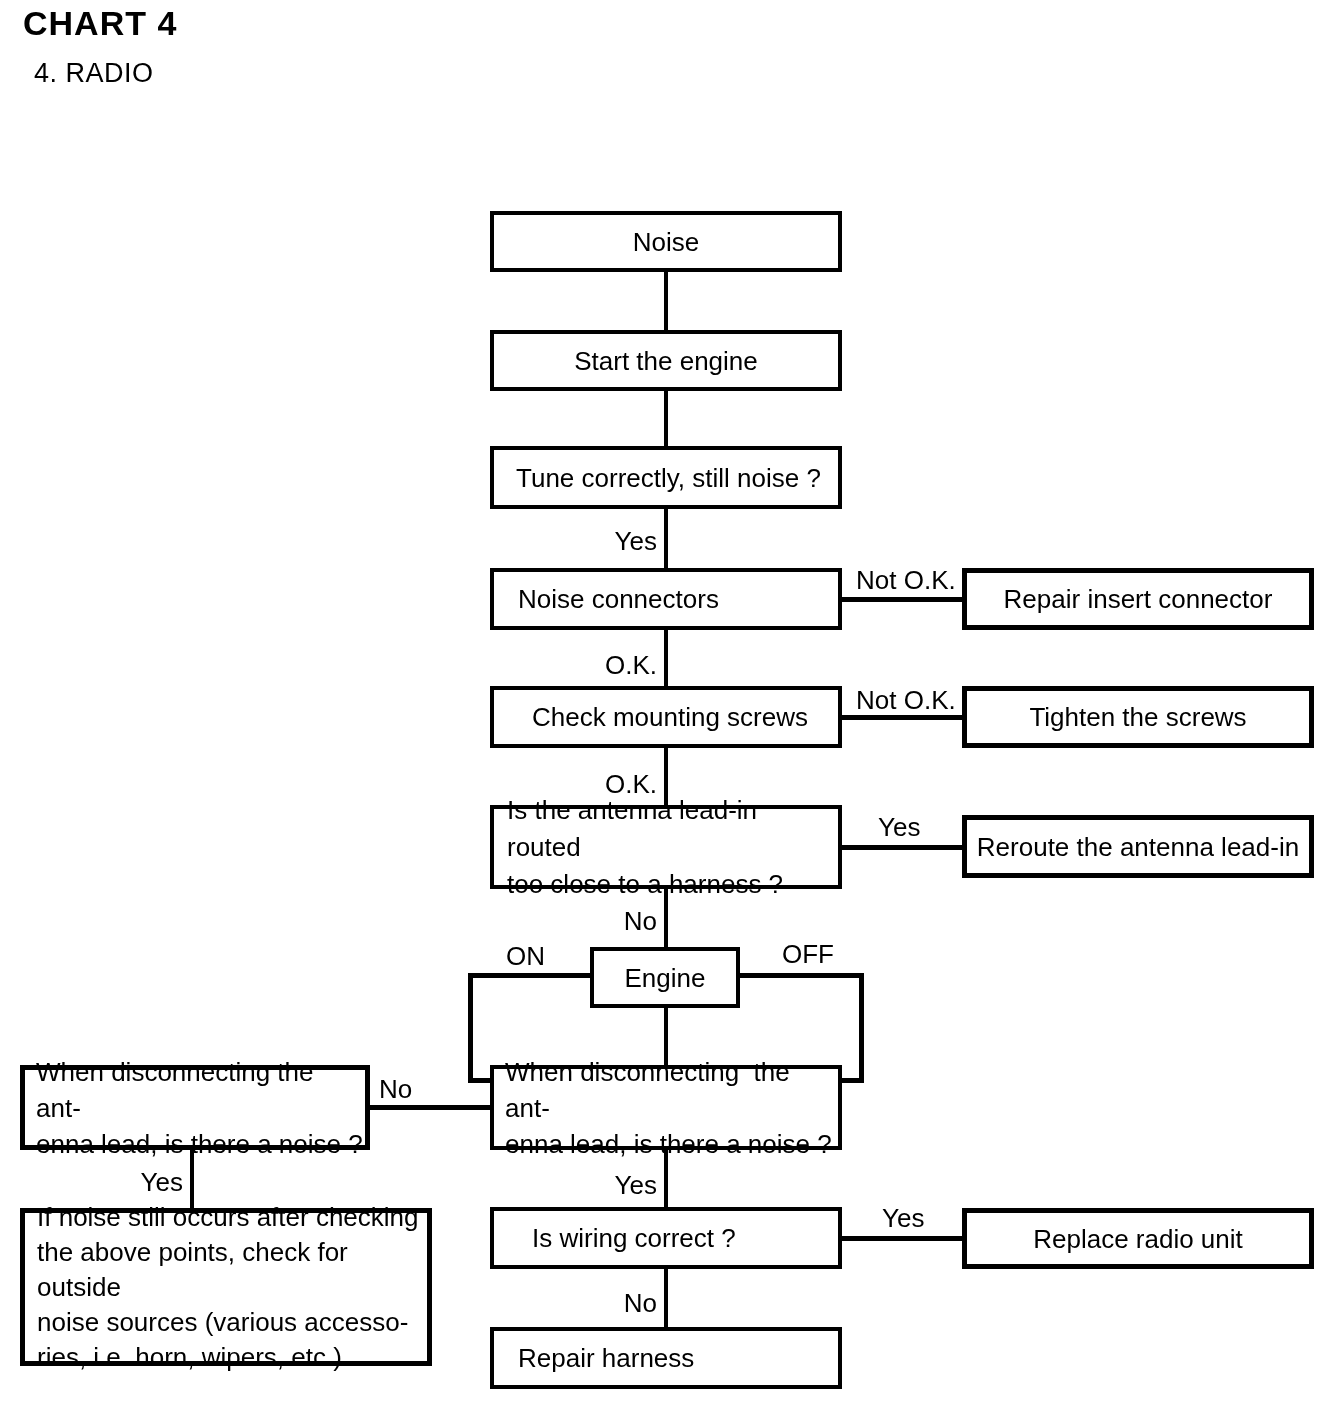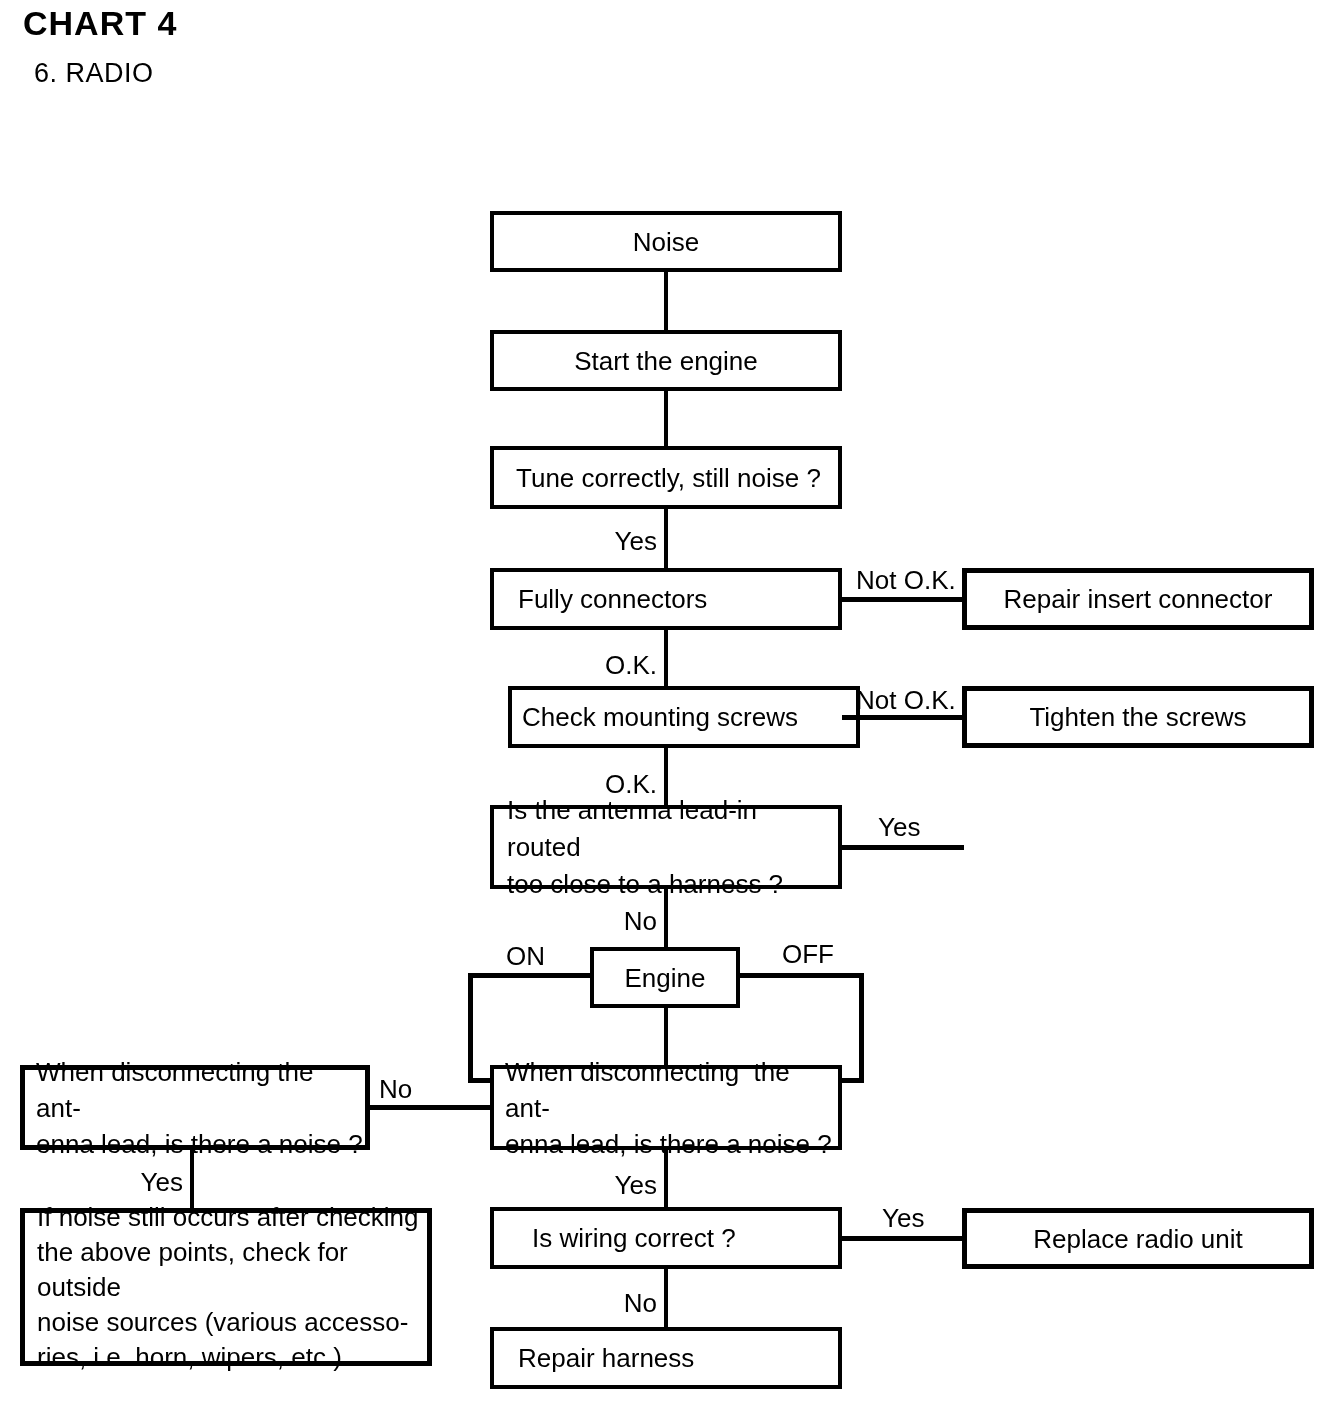--- a/index.html
+++ b/index.html
@@ -36,37 +36,38 @@
     position:absolute; font-size:26px; line-height:30px;
     white-space:nowrap;
   }
 </style>
 </head>
 <body>
 
 <div class="stage">
 
   <div class="title">CHART 4</div>
-  <div class="subtitle">6. RADIO</div>
+  <div class="subtitle">4. RADIO</div>
 
   <div class="node ctr" style="left:490px;top:211px;width:352px;height:61px">Noise</div>
   <div class="node ctr" style="left:490px;top:330px;width:352px;height:61px">Start the engine</div>
   <div class="node" style="left:490px;top:446px;width:352px;height:63px;padding-left:22px">Tune correctly, still noise ?</div>
-  <div class="node" style="left:490px;top:568px;width:352px;height:62px;padding-left:24px">Fully connectors</div>
-  <div class="node" style="left:508px;top:686px;width:352px;height:62px;padding-left:10px">Check mounting screws</div>
+  <div class="node" style="left:490px;top:568px;width:352px;height:62px;padding-left:24px">Noise connectors</div>
+  <div class="node" style="left:490px;top:686px;width:352px;height:62px;padding-left:38px">Check mounting screws</div>
   <div class="node" style="left:490px;top:805px;width:352px;height:84px;padding-left:13px;line-height:37px">Is the antenna lead-in routed
 too close to a harness ?</div>
   <div class="node ctr" style="left:590px;top:947px;width:150px;height:61px">Engine</div>
   <div class="node" style="left:490px;top:1065px;width:352px;height:85px;padding-left:11px">When disconnecting  the ant-
 enna lead, is there a noise ?</div>
   <div class="node" style="left:490px;top:1207px;width:352px;height:62px;padding-left:38px">Is wiring correct ?</div>
   <div class="node" style="left:490px;top:1327px;width:352px;height:62px;padding-left:24px">Repair harness</div>
 
   <div class="node ctr b5" style="left:962px;top:568px;width:352px;height:62px">Repair insert connector</div>
   <div class="node ctr b5" style="left:962px;top:686px;width:352px;height:62px">Tighten the screws</div>
+  <div class="node ctr b5" style="left:962px;top:815px;width:352px;height:63px">Reroute the antenna lead-in</div>
   <div class="node ctr b5" style="left:962px;top:1208px;width:352px;height:61px">Replace radio unit</div>
 
   <div class="node b5" style="left:20px;top:1065px;width:350px;height:85px;padding-left:11px">When disconnecting the ant-
 enna lead, is there a noise ?</div>
   <div class="node b5" style="left:20px;top:1208px;width:412px;height:158px;padding-left:12px;line-height:35px">If noise still occurs after checking
 the above points, check for outside
 noise sources (various accesso-
 ries, i.e. horn, wipers, etc.)</div>
 
   <div class="line" style="left:664px;top:272px;width:4px;height:58px"></div>

